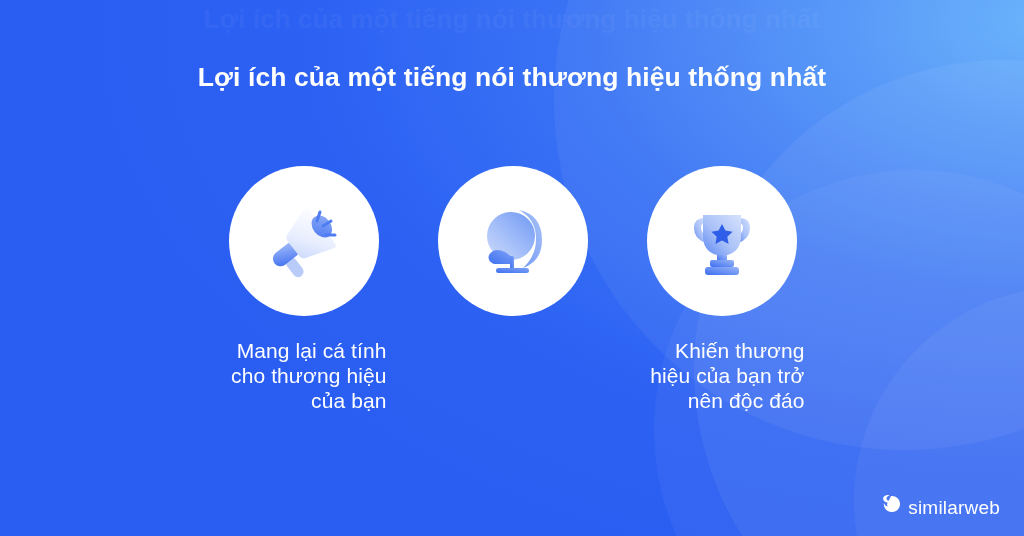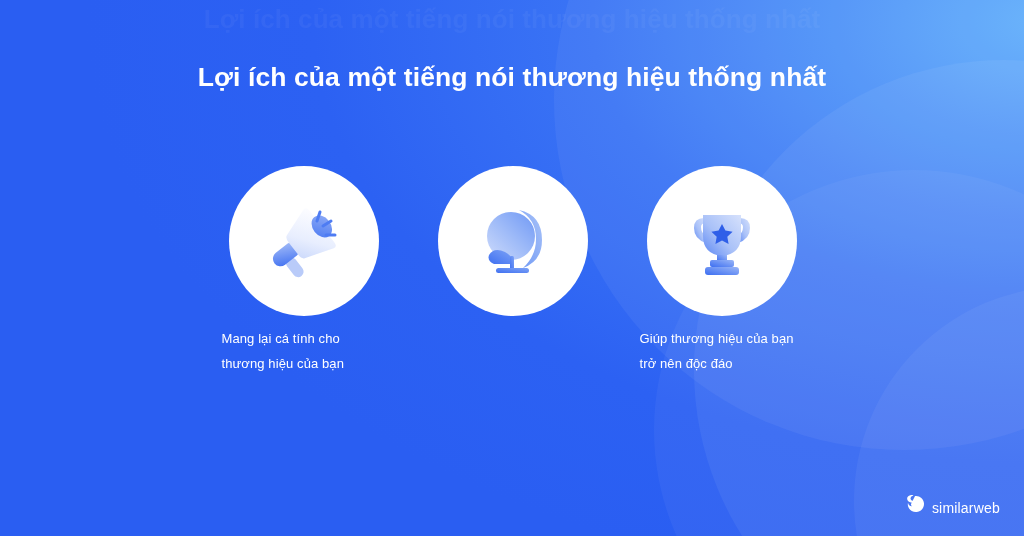--- a/index.html
+++ b/index.html
@@ -76,38 +76,38 @@
 
   .circle {
     width:150px; height:150px;
     border-radius:50%;
     background:#ffffff;
     display:flex; align-items:center; justify-content:center;
   }
   .circle svg { display:block; }
 
   .caption {
-    margin-top:10px;
-    text-align:left;
+    margin-top:22px;
+    text-align:right;
     color:#ffffff;
-    font-size:13px;
+    font-size:21px;
     line-height:25px;
     letter-spacing:0.1px;
     width:165px;
   }
 
   .logo {
     position:absolute;
     right:24px; bottom:16px;
     display:flex; align-items:center; gap:7px;
   }
   .logo-mark { display:block; }
   .logo-text {
     color:#ffffff;
-    font-size:14px;
+    font-size:19px;
     letter-spacing:0.2px;
   }
 </style>
 </head>
 <body>
 
 <div class="banner">
 
   <div class="deco deco-a"></div>
   <div class="deco deco-b"></div>
@@ -220,21 +220,21 @@
             <path d="M43 26 L46.4 32.6 L53.6 33.7 L48.3 38.8 L49.6 46 L43 42.6 L36.4 46 L37.7 38.8 L32.4 33.7 L39.6 32.6 Z" fill="#2f5fe8"></path>
 
             <rect x="38" y="57" width="10" height="7" fill="url(#trBase)"></rect>
 
             <rect x="31" y="62" width="24" height="7" rx="2" fill="url(#trBase)"></rect>
 
             <rect x="26" y="69" width="34" height="8" rx="3" fill="url(#trBase)"></rect>
           </svg>
         </span>
       </div>
-      <div class="caption">Giúp thương hiệu của bạn trở nên độc đáo</div>
+      <div class="caption">Khiến thương hiệu của bạn trở nên độc đáo</div>
     </div>
 
   </div>
 
   <div class="logo">
     <span class="logo-mark">
       <svg width="21" height="21" viewBox="0 0 24 24">
         <path d="M12.6 1.2c5.1-.7 9.6 2.9 10.2 8 .6 5.1-3 9.7-8.1 10.3-5.1.6-9.7-3-10.3-8.1-.1-.9 0-1.8.2-2.6.3 2.6 2.3 4.4 4.8 4.1 1.7-.2 2.6-1.2 2.5-2.3-.1-1-.9-1.5-2.4-1.7l-1.5-.2c-2.6-.4-4.1-1.8-4.4-4C3.3 2.3 5.3.4 8.2.1c1 0 1.9.1 2.7.4-2.2.4-3.6 1.9-3.4 3.7.2 1.5 1.3 2.3 3.2 2.5l1.4.2c2.1.3 3.3 1.3 3.5 3 .2 1.9-1.1 3.4-3.3 3.7-2.3.3-4.1-1-4.4-3.1" fill="#ffffff"></path>
       </svg>
     </span>

